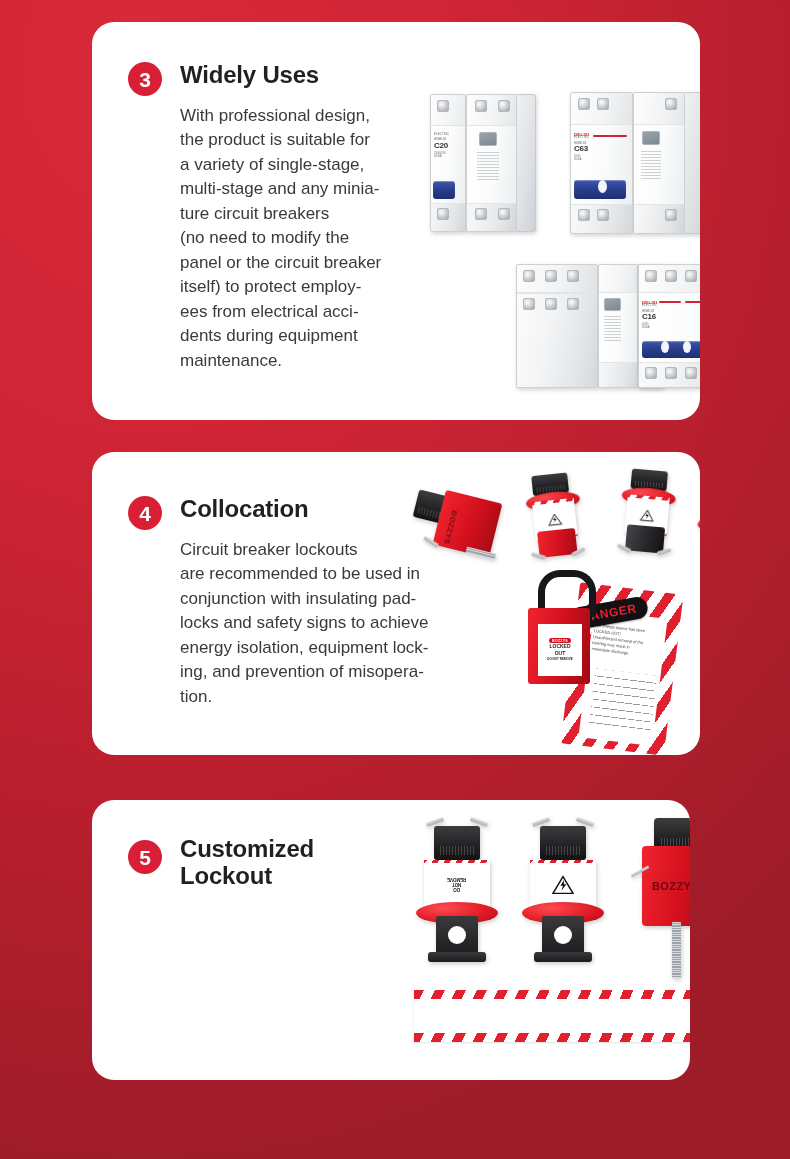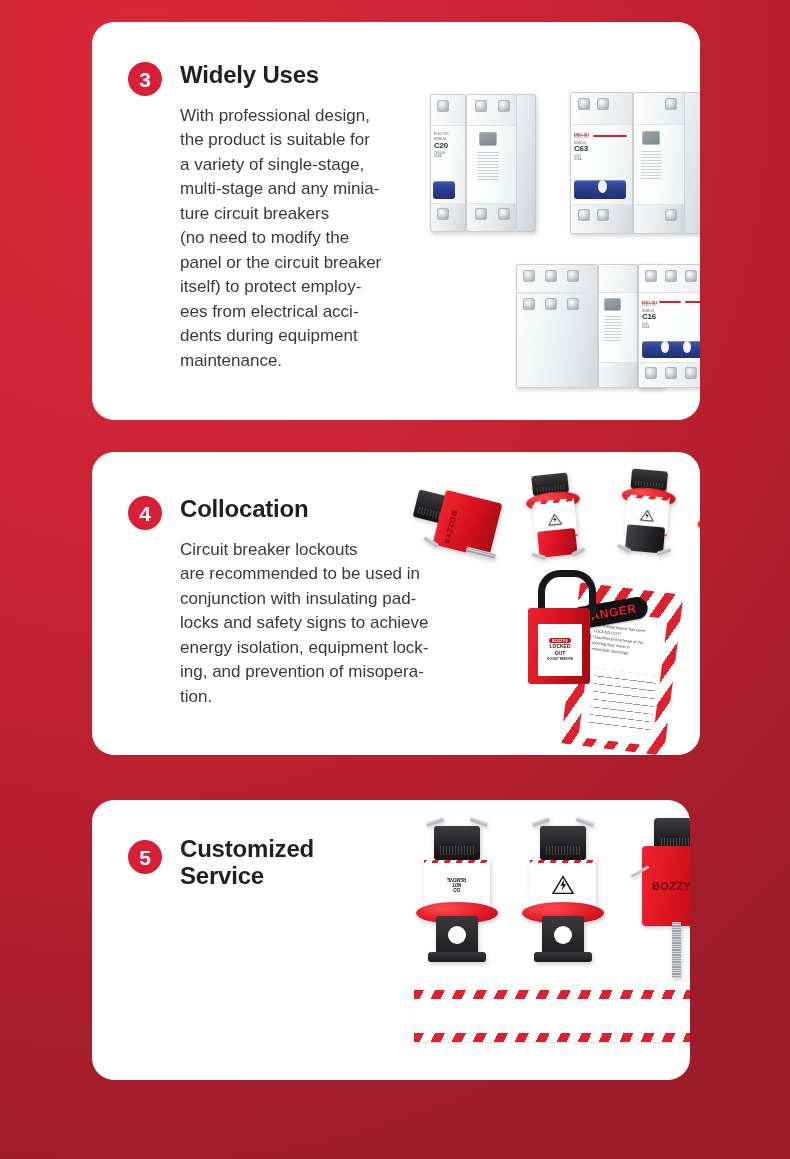--- a/index.html
+++ b/index.html
@@ -570,21 +570,21 @@
         <div class="pl-t1">LOCKED</div>
         <div class="pl-t1">OUT</div>
         <div class="pl-t2">DO NOT REMOVE</div>
       </div>
     </div>
   </div>
 
   <div class="card" id="card-5">
     <div class="badge">5</div>
     <div class="heading" style="white-space:pre-line;">Customized
-Service</div>
+Lockout</div>
 
     <div class="lockdev" style="left:322px; top:20px; width:86px; height:148px;">
       <div class="ld-pin" style="left:12px; top:0px; width:18px; height:4px; transform:rotate(-20deg);"></div>
       <div class="ld-pin" style="left:56px; top:0px; width:18px; height:4px; transform:rotate(20deg);"></div>
       <div class="ld-knob" style="left:20px; top:6px; width:46px; height:34px;"></div>
       <div class="ld-sticker" style="left:10px; top:40px; width:66px; height:44px;">
         <div class="ld-text" style="transform:rotate(180deg); white-space:pre-line;">DO
 NOT
 REMOVE</div>
       </div>

